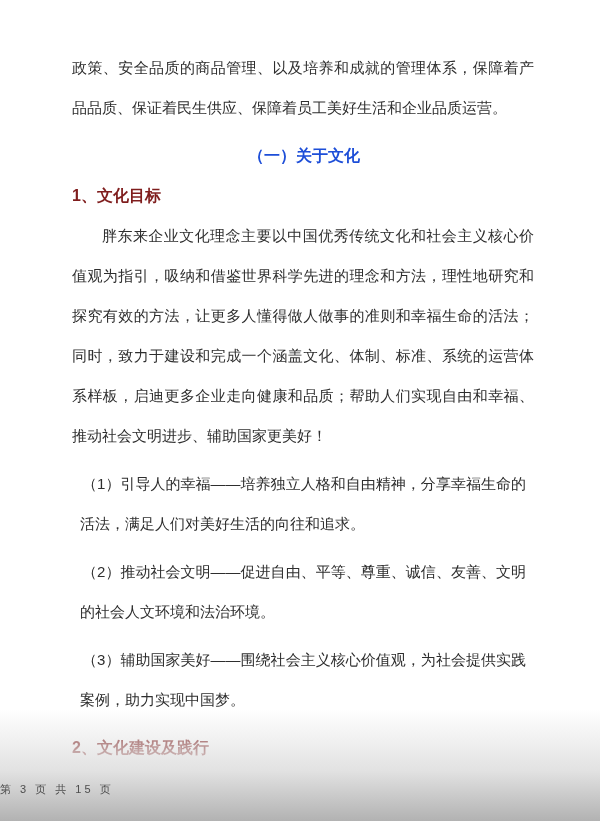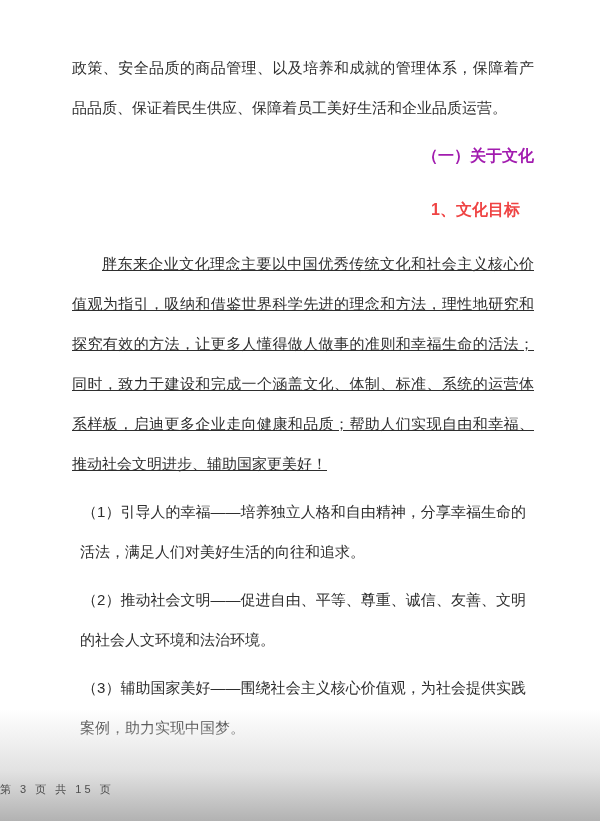--- a/index.html
+++ b/index.html
@@ -26,37 +26,36 @@
     line-height: 40px;
     text-align: justify;
     word-break: break-all;
   }
   .para {
     margin: 0;
     color: #2e2e2e;
   }
   .para.indent {
     text-indent: 2em;
-    text-decoration: underline;
   }
   .section-heading {
     margin: 8px 0 0 2px;
     font-weight: bold;
     font-size: 16px;
-    color: #a21caf;
+    color: #1d4ed8;
     line-height: 40px;
-    text-align: right;
+    text-align: center;
   }
   .sub-heading {
-    margin: 14px;
+    margin: 0;
     font-weight: bold;
     font-size: 16px;
-    color: #ef4444;
+    color: #7f1d1d;
     line-height: 40px;
-    text-align: right;
+    text-align: left;
   }
   .list-item {
     margin: 8px;
     text-indent: 2px;
     color: #2e2e2e;
   }
   .bottom-shade {
     position: absolute;
     left: 0;
     right: 0;

